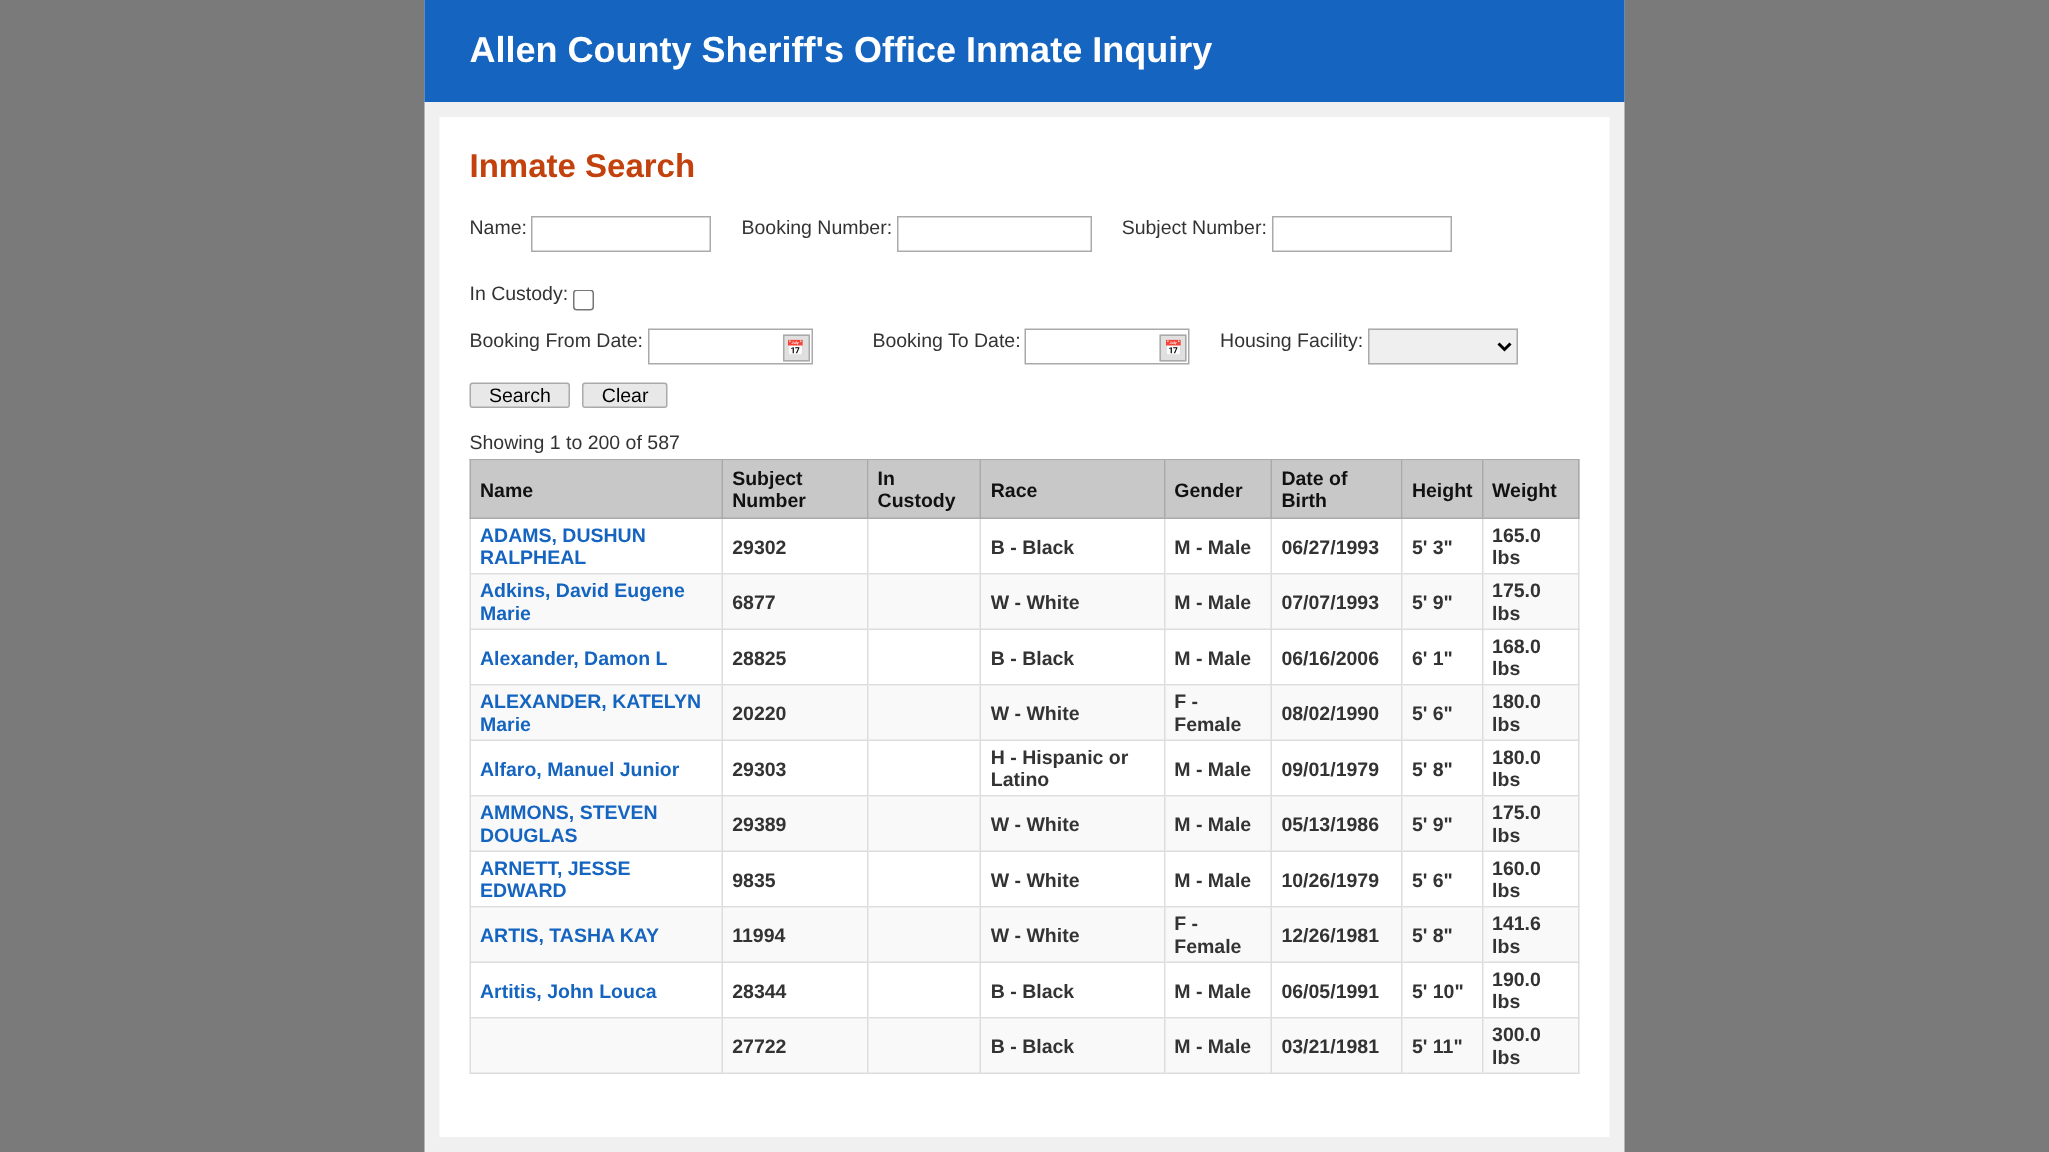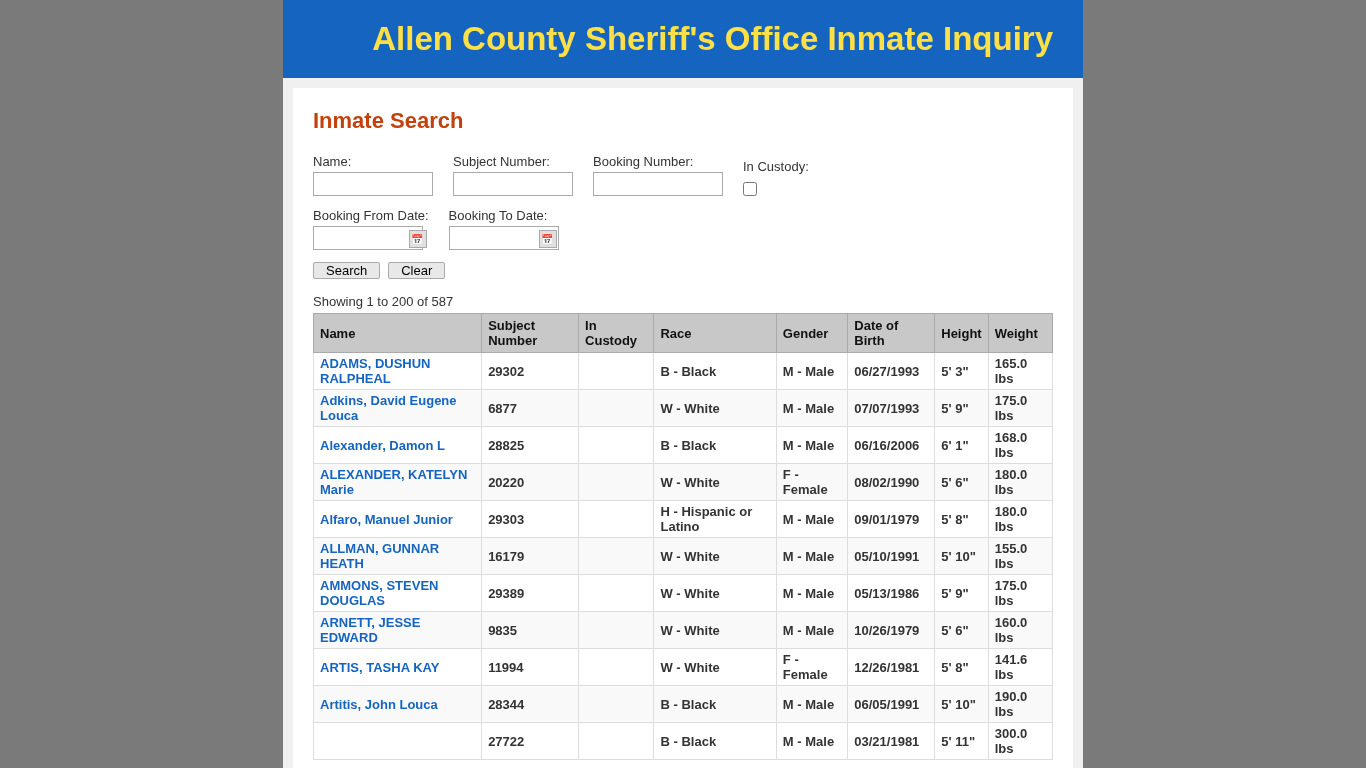--- a/index.html
+++ b/index.html
@@ -12,24 +12,23 @@
       max-width: 800px;
       margin: 0 auto;
       background: #f0f0f0;
       min-height: 768px;
     }
     #header {
       background-color: #1565c0;
       padding: 20px 30px;
     }
     #header h1 {
-      color: #fde047;
-      font-size: 33px;
+      color: #ffffff;
+      font-size: 24px;
       font-weight: bold;
-      text-align: right;
     }
     #content {
       background: white;
       margin: 10px 10px;
       padding: 20px 20px;
       min-height: 680px;
     }
     #page-title {
       color: #c2410c;
       font-size: 22px;
@@ -41,21 +40,20 @@
     }
     .form-row {
       display: flex;
       flex-wrap: wrap;
       gap: 20px;
       margin-bottom: 12px;
       align-items: flex-end;
     }
     .form-field {
       display: flex;
-      flex-direction: column;
       gap: 3px;
     }
     .form-field label {
       font-size: 13px;
       color: #333;
     }
     .form-field input[type="text"] {
       border: 1px solid #aaa;
       padding: 3px 5px;
       font-size: 13px;
@@ -64,21 +62,21 @@
     .form-field input[type="checkbox"] {
       margin-top: 5px;
       width: 14px;
       height: 14px;
     }
     .field-name input { width: 120px; }
     .field-subject input { width: 120px; }
     .field-booking input { width: 130px; }
     .field-bookingfrom { position: relative; }
     .field-bookingfrom input { width: 110px; }
-    .field-bookingto { position: relative; }
+    .field-bookingto { position: relative; margin-left: 20px; }
     .field-bookingto input { width: 110px; }
     .field-housing select { width: 100px; height: 24px; font-size: 13px; border: 1px solid #aaa; }
     .calendar-btn {
       position: absolute;
       right: 2px;
       bottom: 2px;
       width: 18px;
       height: 18px;
       background: #e0e0e0;
       border: 1px solid #aaa;
@@ -155,26 +153,26 @@
 
   <div id="content">
     <div id="page-title">Inmate Search</div>
 
     <div class="form-section">
       <div class="form-row">
         <div class="form-field field-name">
           <label>Name:</label>
           <input type="text" style="">
         </div>
+        <div class="form-field field-booking">
+          <label>Booking Number:</label>
+          <input type="text" style="">
+        </div>
         <div class="form-field field-subject">
           <label>Subject Number:</label>
-          <input type="text" style="">
-        </div>
-        <div class="form-field field-booking">
-          <label>Booking Number:</label>
           <input type="text" style="">
         </div>
         <div class="form-field">
           <label>In Custody:</label>
           <input type="checkbox" style="">
         </div>
       </div>
 
       <div class="form-row">
         <div class="form-field field-bookingfrom">
@@ -183,20 +181,26 @@
             <input type="text" style="">
             <div class="calendar-btn">📅</div>
           </div>
         </div>
         <div class="form-field field-bookingto">
           <label>Booking To Date:</label>
           <div class="date-input-wrapper">
             <input type="text" style="">
             <div class="calendar-btn">📅</div>
           </div>
+        </div>
+        <div class="form-field field-housing">
+          <label>Housing Facility:</label>
+          <select>
+            <option value=""></option>
+          </select>
         </div>
       </div>
 
       <div class="button-row">
         <button class="btn-search">Search</button>
         <button class="btn-clear">Clear</button>
       </div>
     </div>
 
     <div class="showing-text">Showing 1 to 200 of 587</div>
@@ -219,21 +223,21 @@
             <td><a href="#">ADAMS, DUSHUN RALPHEAL</a></td>
             <td>29302</td>
             <td></td>
             <td>B - Black</td>
             <td>M - Male</td>
             <td>06/27/1993</td>
             <td>5' 3"</td>
             <td>165.0 lbs</td>
           </tr>
           <tr>
-            <td><a href="#">Adkins, David Eugene Louca</a></td>
+            <td><a href="#">Adkins, David Eugene Marie</a></td>
             <td>6877</td>
             <td></td>
             <td>W - White</td>
             <td>M - Male</td>
             <td>07/07/1993</td>
             <td>5' 9"</td>
             <td>175.0 lbs</td>
           </tr>
           <tr>
             <td><a href="#">Alexander, Damon L</a></td>
@@ -259,30 +263,20 @@
             <td><a href="#">Alfaro, Manuel Junior</a></td>
             <td>29303</td>
             <td></td>
             <td>H - Hispanic or Latino</td>
             <td>M - Male</td>
             <td>09/01/1979</td>
             <td>5' 8"</td>
             <td>180.0 lbs</td>
           </tr>
           <tr>
-            <td><a href="#">ALLMAN, GUNNAR HEATH</a></td>
-            <td>16179</td>
-            <td></td>
-            <td>W - White</td>
-            <td>M - Male</td>
-            <td>05/10/1991</td>
-            <td>5' 10"</td>
-            <td>155.0 lbs</td>
-          </tr>
-          <tr>
             <td><a href="#">AMMONS, STEVEN DOUGLAS</a></td>
             <td>29389</td>
             <td></td>
             <td>W - White</td>
             <td>M - Male</td>
             <td>05/13/1986</td>
             <td>5' 9"</td>
             <td>175.0 lbs</td>
           </tr>
           <tr>

